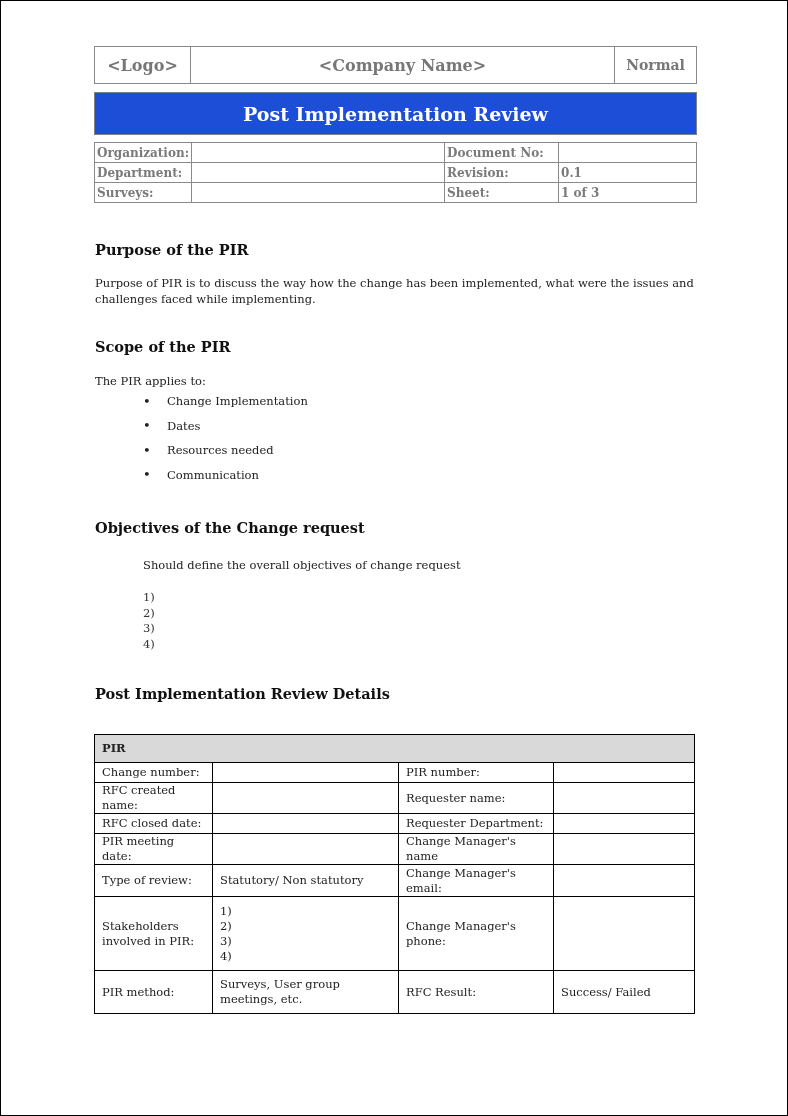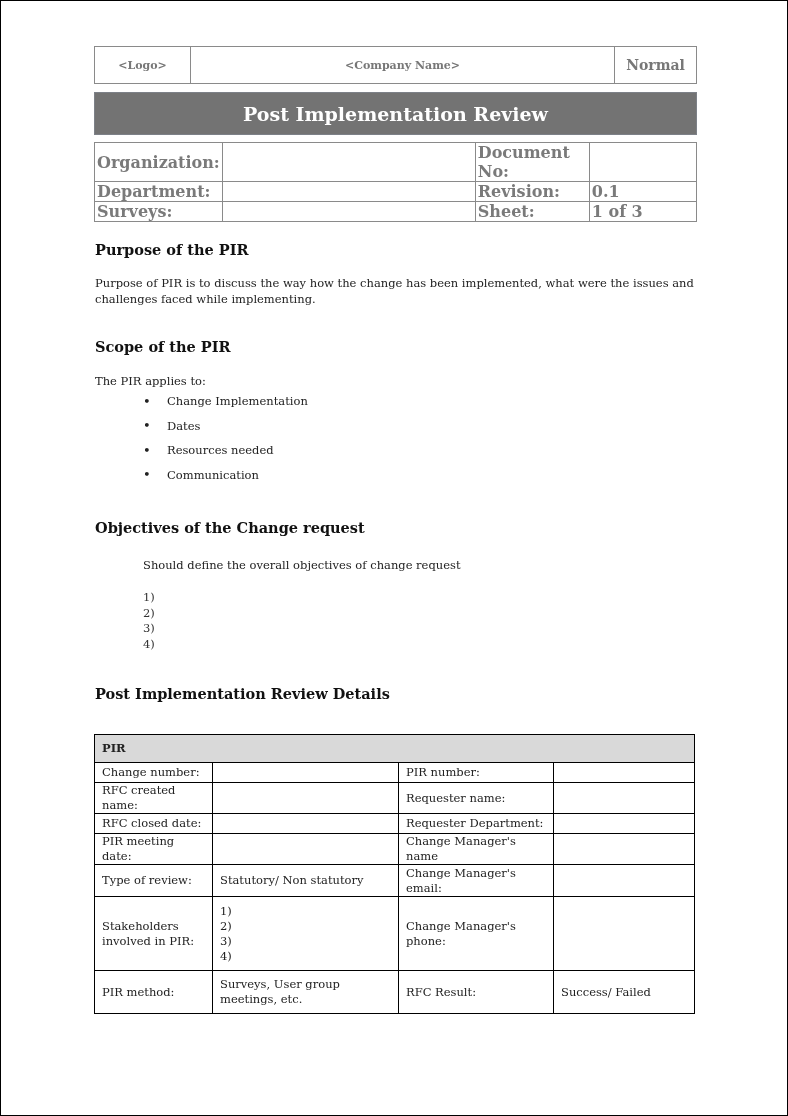--- a/index.html
+++ b/index.html
@@ -5,32 +5,32 @@
   html, body { margin: 0; padding: 0; background: #ffffff; }
   body { width: 788px; height: 1116px; position: relative; overflow: hidden;
          font-family: "DejaVu Serif", "Liberation Serif", serif; color: #1a1a1a; }
   .page { position: absolute; left: 0; top: 0; width: 786px; height: 1114px;
           border: 1px solid #000; background: #fff; }
 
   
   .hdr { position: absolute; left: 93px; top: 45px; width: 603px; height: 38px;
          border: 1px solid #8a8a8a; box-sizing: border-box; display: flex; }
   .hdr > div { display: flex; align-items: center; justify-content: center; box-sizing: border-box;
-               color: #777; font-weight: bold; font-size: 11px; }
+               color: #777; font-weight: bold; font-size: 16px; }
   .hdr .logo { width: 96px; border-right: 1px solid #8a8a8a; }
   .hdr .company { flex: 1; border-right: 1px solid #8a8a8a; text-align: right; }
   .hdr .status { width: 81px; font-weight: bold; font-size: 14px; }
 
   .title-bar { position: absolute; left: 93px; top: 91px; width: 603px; height: 43px;
-               box-sizing: border-box; background: #737373; border: 1px solid #7d8188;
+               box-sizing: border-box; background: #1d4ed8; border: 1px solid #7d8188;
                color: #fff; font-weight: bold; font-size: 19px;
                display: flex; align-items: center; justify-content: center; }
 
   .meta { position: absolute; left: 93px; top: 141px; width: 603px; border-collapse: collapse;
-          font-size: 16px; color: #7a7a7a; font-weight: bold; padding-left: 16px; }
+          font-size: 12px; color: #7a7a7a; font-weight: bold; padding-left: 16px; }
   .meta td { border: 1px solid #8a8a8a; height: 20px; padding: 0 2px; box-sizing: border-box; }
   .meta td.c1 { width: 96px; }
   .meta td.c2 { width: 253px; }
   .meta td.c3 { width: 114px; }
 
   h2 { position: absolute; left: 94px; margin: 0; font-size: 14.5px; font-weight: bold; color: #111; }
   .p { position: absolute; left: 94px; margin: 0; font-size: 11.5px; line-height: 16px; color: #222; width: 600px; }
 
   .bullets { position: absolute; left: 142px; top: 388px; margin: 0; padding: 0; list-style: none;
              font-size: 11.5px; color: #222; }

